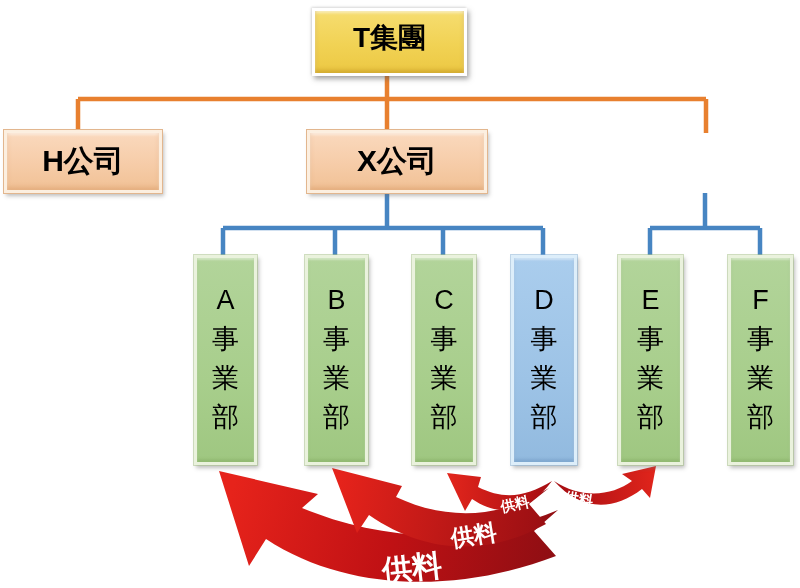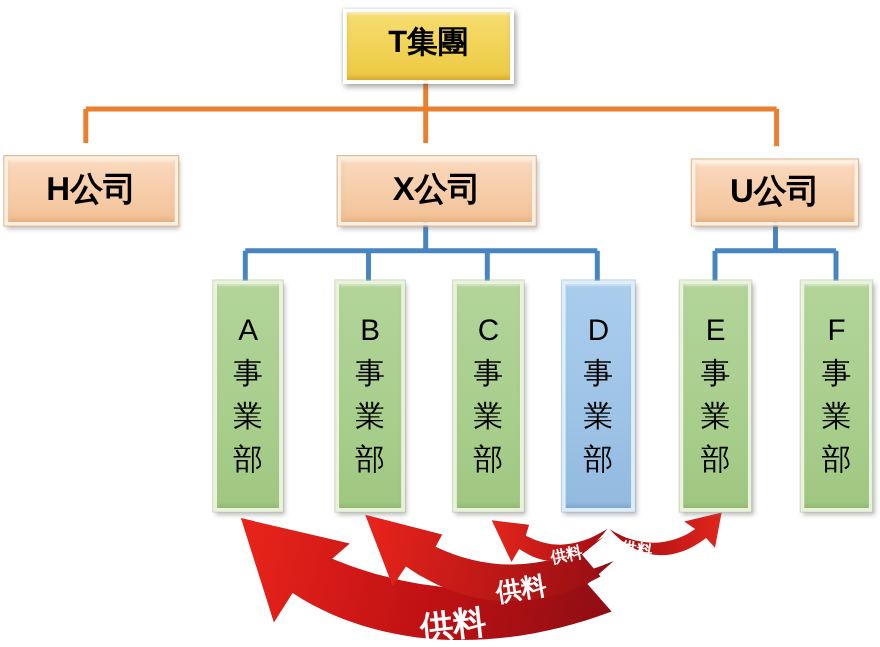--- a/index.html
+++ b/index.html
@@ -21,21 +21,21 @@
     font-size:28px;font-weight:bold;line-height:53px;
   }
   
   .company-box{
     top:130px;height:63px;
     background:linear-gradient(180deg,#FAD9BD 0%,#F6CCA8 55%,#F1C195 100%);
     border:3px solid #FCEFE0;
     outline:1px solid #E2B68E;
     box-shadow:2px 3px 4px rgba(110,110,110,.45),
                inset 0 -3px 4px rgba(190,120,60,.25), inset 0 2px 3px rgba(255,255,255,.5);
-    font-size:30px;font-weight:bold;line-height:56px;margin-top:12px;
+    font-size:30px;font-weight:bold;line-height:56px;
   }
   .company-h{left:4px;width:158px;}
   .company-x{left:307px;width:180px;}
   .company-u{left:629px;width:151px;top:133px;height:60px;line-height:53px;}
   
   .division-box{
     top:255px;height:210px;width:64px;
     border:3px solid #EAF2DD;
     outline:1px solid rgba(170,195,140,.55);
     background:linear-gradient(180deg,#B2D49A 0%,#A8CE8C 60%,#9FC781 100%);
@@ -122,23 +122,20 @@
   <div class="box root-box">
     <span>T集團</span>
   </div>
 
   <div class="box company-box company-h">
     <span>H公司</span>
   </div>
   <div class="box company-box company-x">
     <span>X公司</span>
   </div>
-  <div class="box company-box company-u">
-    <span>U公司</span>
-  </div>
 
   <div class="box division-box div-a">
     <span class="v-label">A
 事
 業
 部</span>
   </div>
   <div class="box division-box div-b">
     <span class="v-label">B
 事

